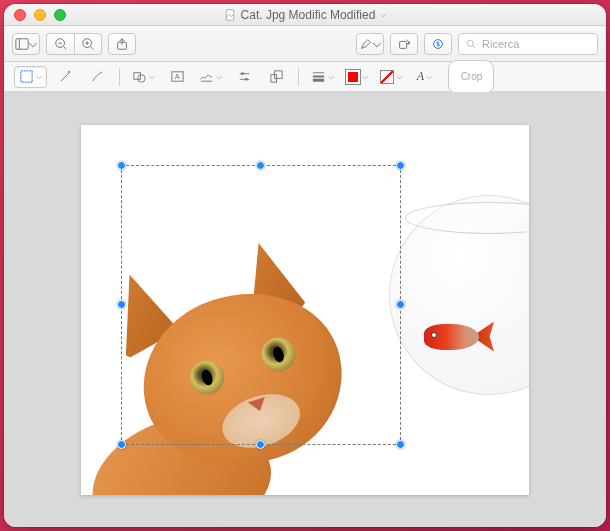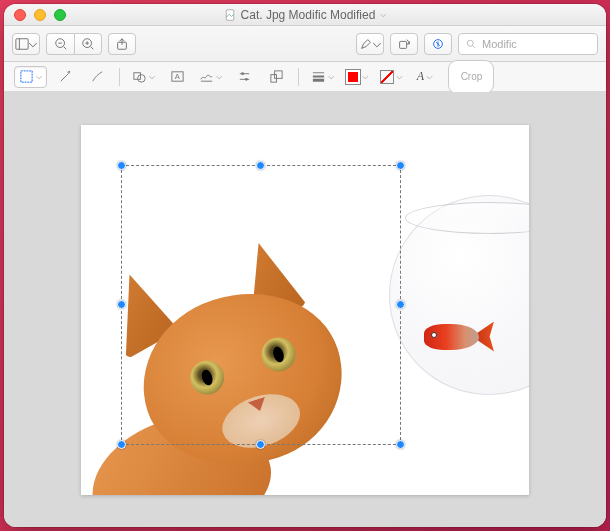--- a/index.html
+++ b/index.html
@@ -386,21 +386,21 @@
       <svg viewBox="0 0 16 16">
           <circle cx="8" cy="8" r="5" fill="none" stroke="#0a60ff"></circle>
           <path d="M6 6 L10 10 M8 5 L8 11" stroke="#0a60ff"></path>
         </svg>
     </div>
     <div class="search">
       <svg viewBox="0 0 16 16">
           <circle cx="7" cy="7" r="4" fill="none" stroke="#aaa"></circle>
           <line x1="10" y1="10" x2="13" y2="13" stroke="#aaa"></line>
         </svg>
-      <span>Modific</span>
+      <span>Ricerca</span>
     </div>
   </div>
 
   <div class="markup-toolbar">
     <div class="mbtn active">
       <svg viewBox="0 0 16 16">
           <rect x="2" y="2" width="12" height="12" fill="none" stroke="#0a60ff" stroke-dasharray="2 1"></rect>
         </svg>
       <span class="chev">⌵</span>
     </div>

